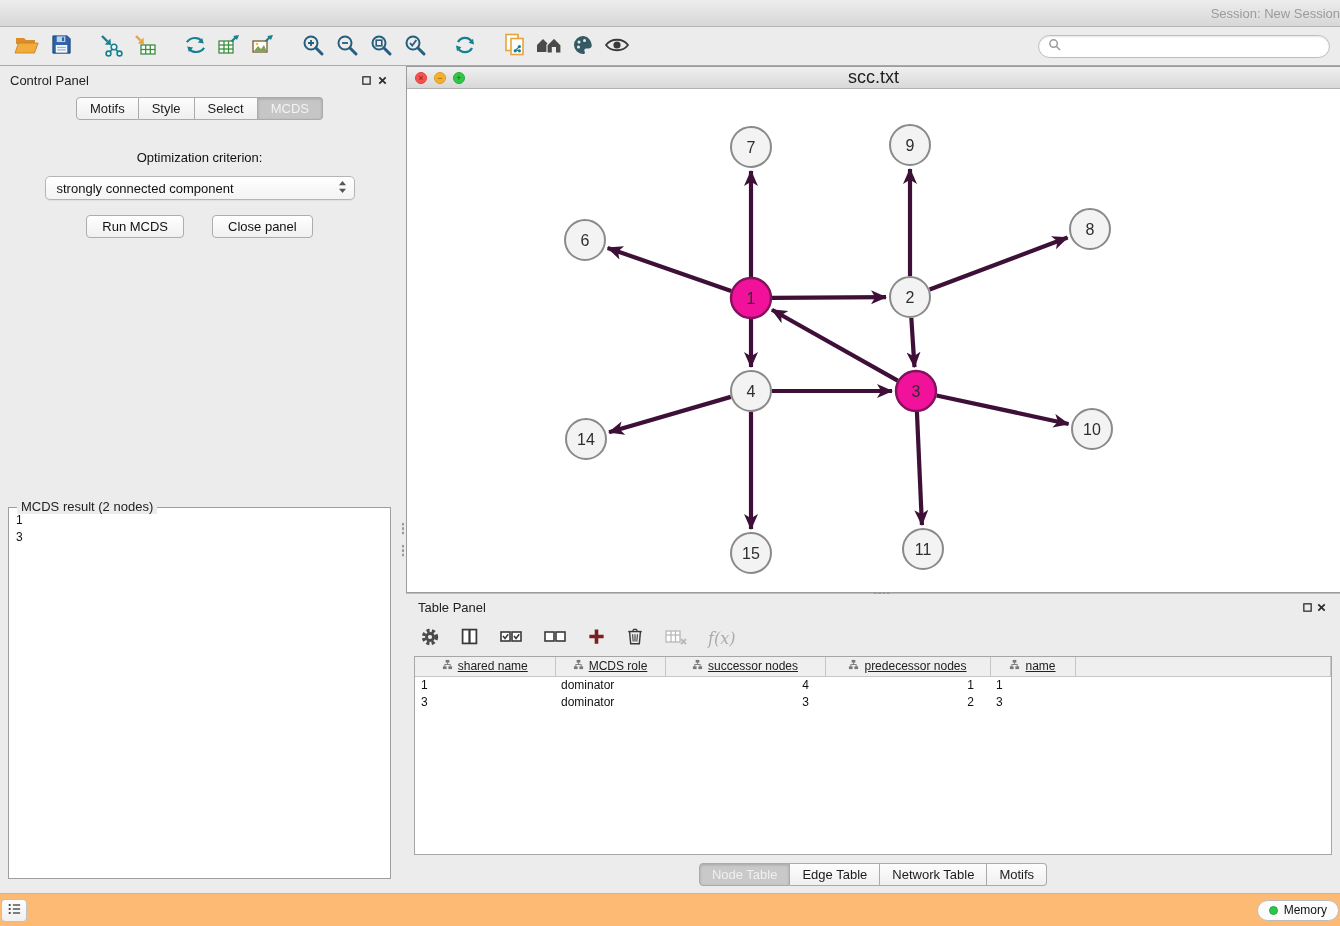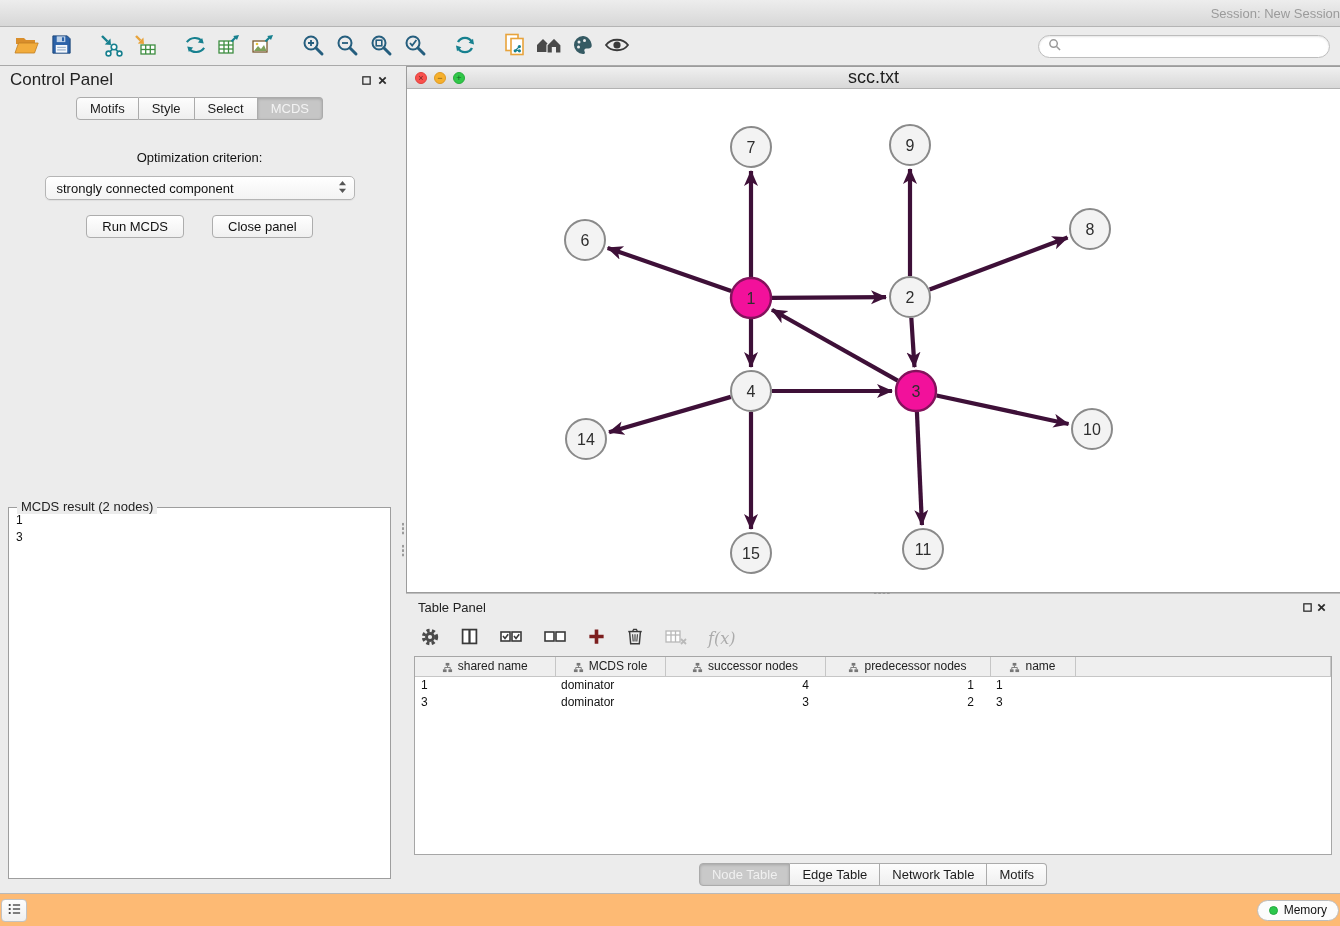--- a/index.html
+++ b/index.html
@@ -17,21 +17,21 @@
   .gap{width:16px;flex:0 0 auto;}
   .search-wrap{margin-left:auto;width:292px;height:23px;border:1px solid #BDBDBD;border-radius:12px;background:#fff;
     display:flex;align-items:center;padding:0 9px;gap:5px;box-shadow:inset 0 1px 2px rgba(0,0,0,.10);}
   .search-wrap input{border:none;outline:none;flex:1;font-size:12px;background:transparent;font-family:"Liberation Sans",sans-serif;}
 
   
   .main{display:flex;height:827px;}
 
   
   .control-panel{width:399px;background:#ECECEC;display:flex;flex-direction:column;}
-  .panel-header{height:28px;display:flex;align-items:center;padding:0 10px;gap:2px;font-size:17px;}
+  .panel-header{height:28px;display:flex;align-items:center;padding:0 10px;gap:2px;font-size:13px;}
   .panel-icon{width:14px;height:14px;display:flex;align-items:center;justify-content:center;cursor:default;}
   .cp-tabs{display:flex;justify-content:center;padding:3px 0 4px;}
   .cp-tab{font-size:13px;padding:3px 13px;border:1px solid #ABABAB;border-left:none;
     background:linear-gradient(#FDFDFD,#EFEFEF);color:#1c1c1c;}
   .cp-tab:first-child{border-left:1px solid #ABABAB;border-radius:4px 0 0 4px;}
   .cp-tab:last-child{border-radius:0 4px 4px 0;}
   .cp-tab.active{background:#C6C6C6;color:#F3F3F3;box-shadow:inset 0 1px 3px rgba(0,0,0,.18);}
   .cp-body{flex:1;display:flex;flex-direction:column;align-items:center;padding:8px 8px 14px;}
   .opt-label{font-size:13px;margin:18px 0 11px;color:#111;}
   .dropdown{width:310px;height:24px;border:1px solid #B5B5B5;border-radius:5px;background:linear-gradient(#FFFFFF,#F3F3F3);
@@ -69,21 +69,21 @@
   .h-handle{position:absolute;top:-3px;left:50%;width:18px;height:5px;
     background-image:radial-gradient(circle,#9A9A9A 1px,transparent 1.4px);background-size:4.4px 4px;}
   .tp-header{height:26px;display:flex;align-items:center;padding:0 12px;gap:0;font-size:13px;}
   .tp-toolbar{height:36px;display:flex;align-items:center;padding:0 14px;gap:20px;}
   .tpi{display:flex;align-items:center;justify-content:center;}
   .fx{font-family:"DejaVu Serif",serif;font-style:italic;font-size:16px;color:#ABABAB;}
   .tp-table-wrap{flex:1;margin:0 8px;border:1px solid #A6A6A6;background:#fff;overflow:hidden;}
   table{border-collapse:collapse;width:100%;table-layout:fixed;font-size:12px;}
   thead th{background:#EFEFEF;border-right:1px solid #C6C6C6;border-bottom:1px solid #C6C6C6;
     height:19px;font-weight:normal;font-size:12px;color:#222;}
-  thead th .hdr{display:flex;align-items:flex-end;justify-content:center;gap:5px;}
+  thead th .hdr{display:flex;align-items:flex-start;justify-content:center;gap:5px;text-decoration:underline;}
   tbody td{height:17px;padding:0 16px 0 6px;color:#111;white-space:nowrap;overflow:hidden;}
   .tp-tabs{height:38px;display:flex;align-items:center;justify-content:center;}
   .tp-tab{font-size:13px;padding:3px 12px;border:1px solid #ABABAB;border-left:none;
     background:linear-gradient(#FDFDFD,#EFEFEF);color:#1c1c1c;}
   .tp-tab:first-child{border-left:1px solid #ABABAB;border-radius:4px 0 0 4px;}
   .tp-tab:last-child{border-radius:0 4px 4px 0;}
   .tp-tab.active{background:#C9C9C9;color:#F0F0F0;box-shadow:inset 0 1px 3px rgba(0,0,0,.18);}
 
   
   .statusbar{height:33px;background:#fdba74;border-top:1px solid #B9B9B9;display:flex;align-items:center;padding:0 1px;}

